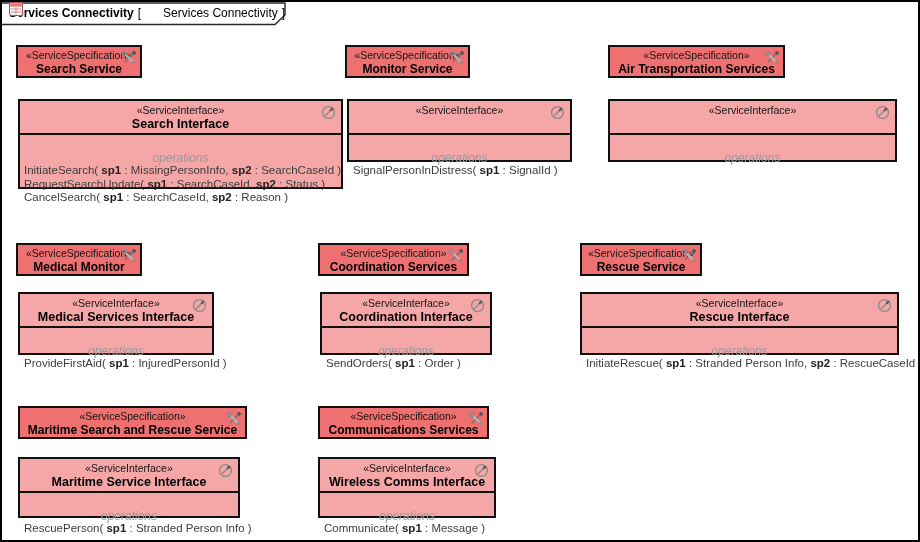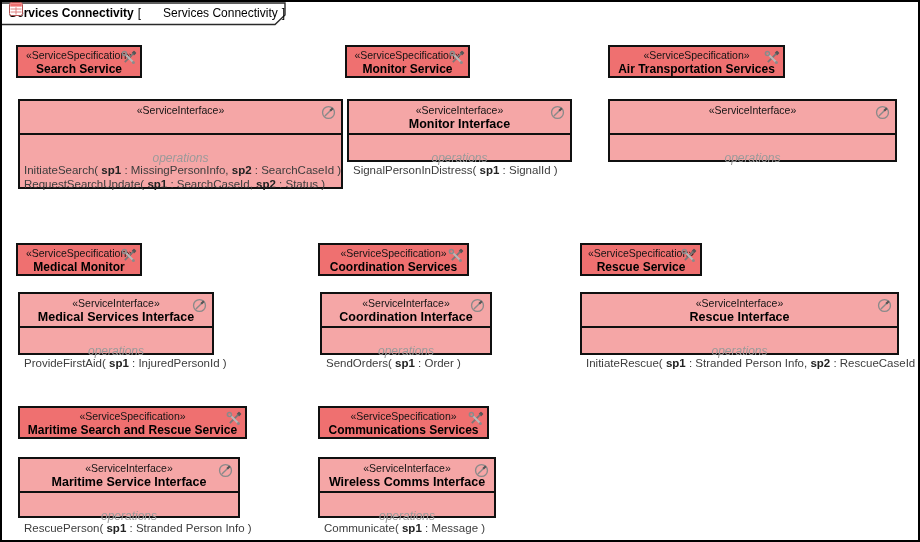--- a/index.html
+++ b/index.html
@@ -177,37 +177,38 @@
   </div>
 
   <div class="if-box" style="left:16px;top:97px;width:325px;height:90px">
     <div class="if-header">
       <span class="if-icon"><svg viewBox="0 0 18 18" width="17" height="17">
             <circle cx="9" cy="9" r="6.3" fill="none" stroke="#8a8a8a" stroke-width="1.4"></circle>
             <line x1="5.2" y1="12.8" x2="12.8" y2="5.2" stroke="#8a8a8a" stroke-width="1.5"></line>
             <line x1="10.8" y1="7.2" x2="13.6" y2="4.4" stroke="#555" stroke-width="2.2"></line>
           </svg></span>
       <div class="stereo">«ServiceInterface»</div>
+      <div class="if-name">Search Interface</div>
     </div>
     <div class="if-ops">
       <div class="ops-label">operations</div>
       <div class="op">InitiateSearch( <b>sp1</b> : MissingPersonInfo, <b>sp2</b> : SearchCaseId )</div>
       <div class="op">RequestSearchUpdate( <b>sp1</b> : SearchCaseId, <b>sp2</b> : Status )</div>
+      <div class="op">CancelSearch( <b>sp1</b> : SearchCaseId, <b>sp2</b> : Reason )</div>
     </div>
   </div>
 
   <div class="if-box" style="left:345px;top:97px;width:225px;height:63px">
     <div class="if-header">
       <span class="if-icon"><svg viewBox="0 0 18 18" width="17" height="17">
             <circle cx="9" cy="9" r="6.3" fill="none" stroke="#8a8a8a" stroke-width="1.4"></circle>
             <line x1="5.2" y1="12.8" x2="12.8" y2="5.2" stroke="#8a8a8a" stroke-width="1.5"></line>
             <line x1="10.8" y1="7.2" x2="13.6" y2="4.4" stroke="#555" stroke-width="2.2"></line>
           </svg></span>
       <div class="stereo">«ServiceInterface»</div>
-      <div class="if-name">Monitor Interface</div>
     </div>
     <div class="if-ops">
       <div class="ops-label">operations</div>
       <div class="op">SignalPersonInDistress( <b>sp1</b> : SignalId )</div>
     </div>
   </div>
 
   <div class="if-box" style="left:606px;top:97px;width:289px;height:63px">
     <div class="if-header">
       <span class="if-icon"><svg viewBox="0 0 18 18" width="17" height="17">

